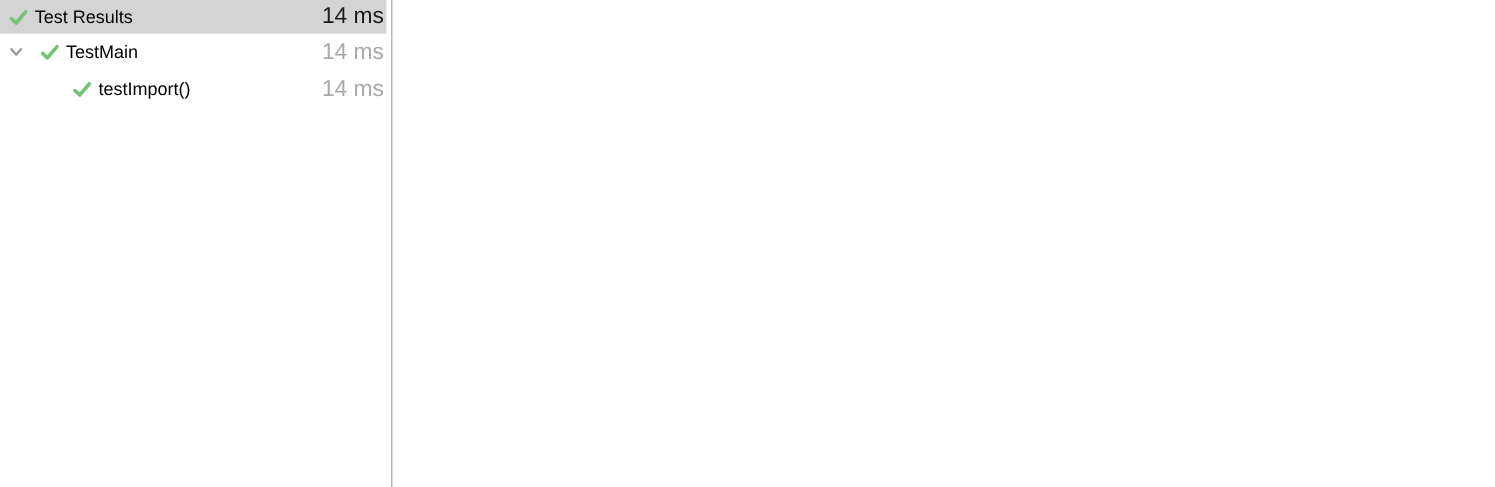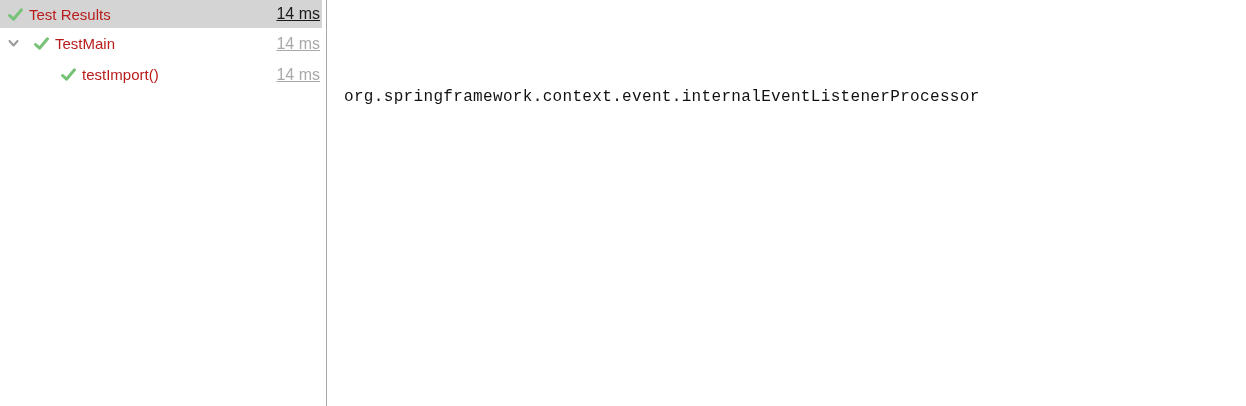--- a/index.html
+++ b/index.html
@@ -43,27 +43,26 @@
     display: flex;
     align-items: center;
   }
   .indent-2 { width: 53px; flex: 0 0 53px; }
   .check {
     width: 17px;
     height: 17px;
     flex: 0 0 17px;
     margin-right: 5px;
   }
-  .tree-label { color: #b91c1c; }
+  .tree-label { color: #000000; }
   .time {
     margin-left: auto;
-    font-size: 16px;
+    font-size: 19px;
     color: #1b1b1b;
     padding-left: 10px;
-    text-decoration: underline;
   }
   .time.dim { color: #a9a9a9; }
 
   
   .splitter {
     width: 1px;
     flex: 0 0 1px;
     height: 100%;
     background: #a6a6a6;
   }
@@ -118,21 +117,20 @@
       </svg>
       <span class="tree-label">testImport()</span>
       <span class="time dim">14 ms</span>
     </div>
 
   </div>
 
   <div class="splitter"></div>
 
   <div class="console">
-    <div class="console-line">org.springframework.context.event.internalEventListenerProcessor</div>
     
     
     
     
     
     
     
     
   </div>
 

